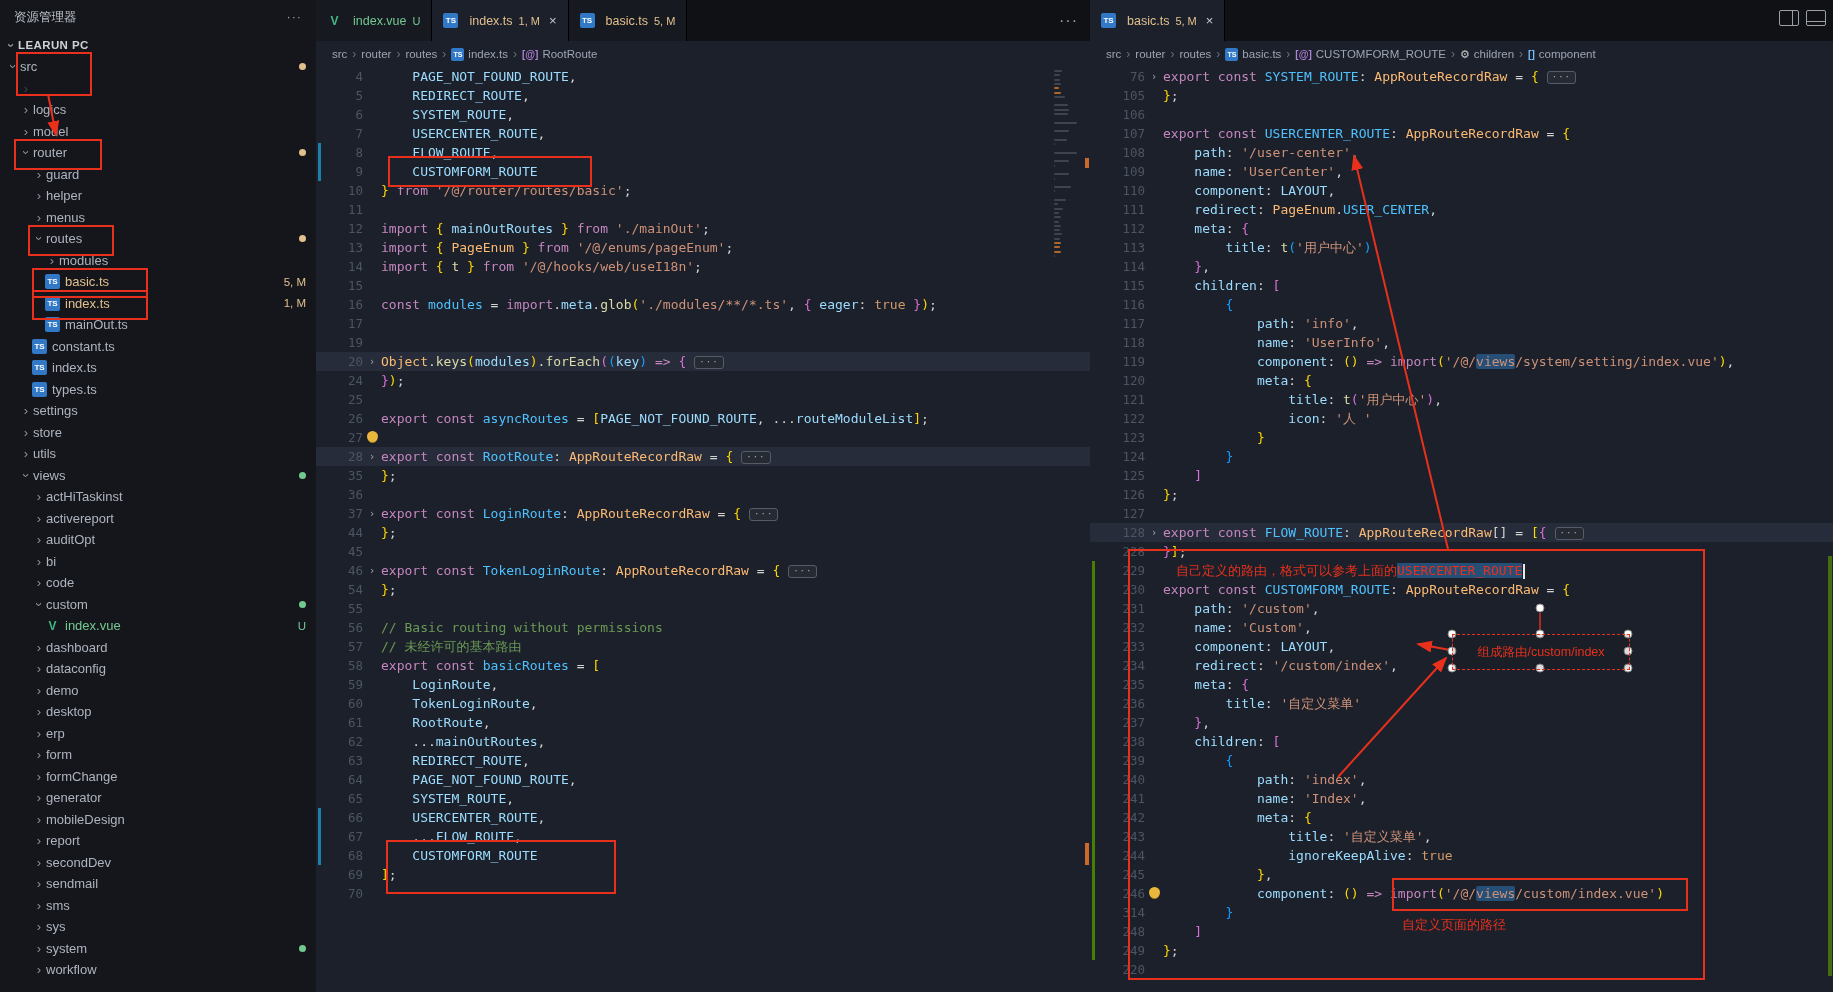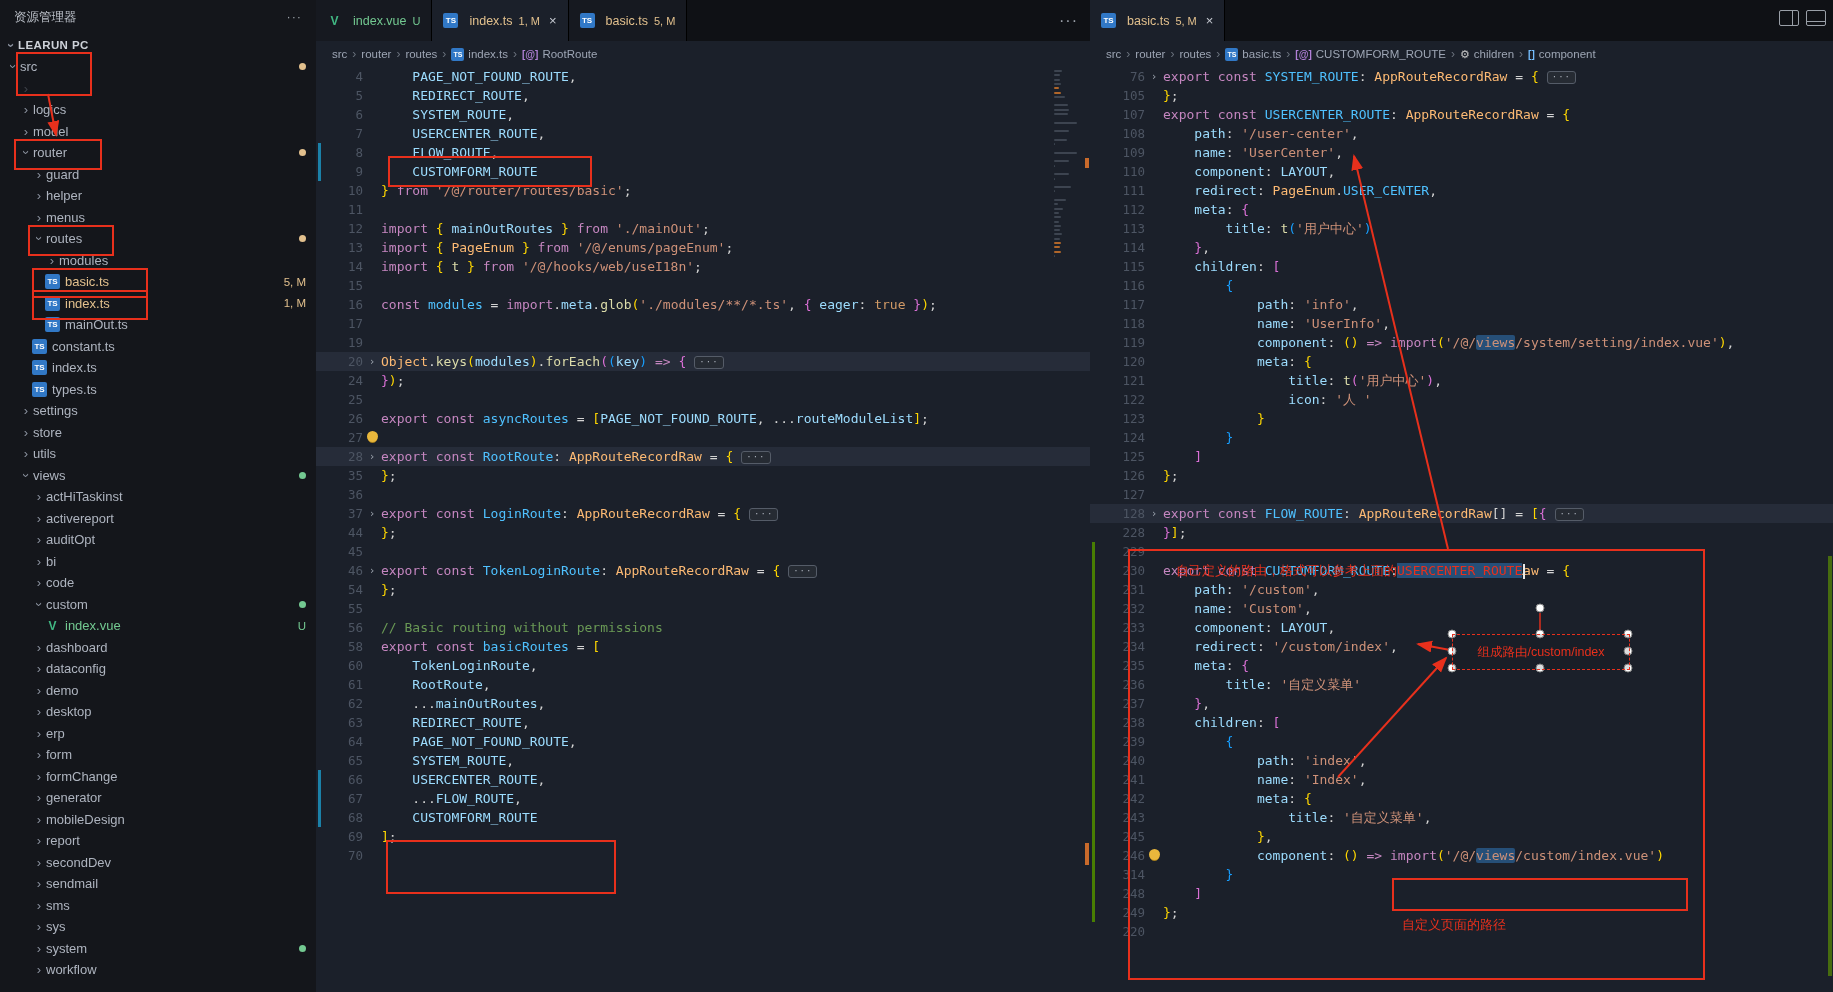--- a/index.html
+++ b/index.html
@@ -491,23 +491,35 @@
         <span class="codeln"></span>
       </div>
       <div class="cl">
         <span class="gitb"></span>
         <span class="ln">56</span>
         <span class="gslot"></span>
         <span class="codeln"><span class="tk c">// Basic routing without permissions</span></span>
       </div>
       <div class="cl">
         <span class="gitb"></span>
+        <span class="ln">57</span>
+        <span class="gslot"></span>
+        <span class="codeln"><span class="tk c">// 未经许可的基本路由</span></span>
+      </div>
+      <div class="cl">
+        <span class="gitb"></span>
         <span class="ln">58</span>
         <span class="gslot"></span>
         <span class="codeln"><span class="tk k">export</span><span class="tk d"> </span><span class="tk k">const</span><span class="tk d"> </span><span class="tk v">basicRoutes</span><span class="tk d"> = </span><span class="tk b1">[</span></span>
+      </div>
+      <div class="cl">
+        <span class="gitb"></span>
+        <span class="ln">59</span>
+        <span class="gslot"></span>
+        <span class="codeln"><span class="tk r">    LoginRoute</span><span class="tk d">,</span></span>
       </div>
       <div class="cl">
         <span class="gitb"></span>
         <span class="ln">60</span>
         <span class="gslot"></span>
         <span class="codeln"><span class="tk r">    TokenLoginRoute</span><span class="tk d">,</span></span>
       </div>
       <div class="cl">
         <span class="gitb"></span>
         <span class="ln">61</span>
@@ -621,20 +633,26 @@
         <span class="codeln"><span class="tk k">export</span><span class="tk d"> </span><span class="tk k">const</span><span class="tk d"> </span><span class="tk v">SYSTEM_ROUTE</span><span class="tk d">: </span><span class="tk t">AppRouteRecordRaw</span><span class="tk d"> = </span><span class="tk b1">{</span><span class="foldb">···</span></span>
       </div>
       <div class="cl">
         <span class="gitb"></span>
         <span class="ln">105</span>
         <span class="gslot"></span>
         <span class="codeln"><span class="tk b1">}</span><span class="tk d">;</span></span>
       </div>
       <div class="cl">
         <span class="gitb"></span>
+        <span class="ln">106</span>
+        <span class="gslot"></span>
+        <span class="codeln"></span>
+      </div>
+      <div class="cl">
+        <span class="gitb"></span>
         <span class="ln">107</span>
         <span class="gslot"></span>
         <span class="codeln"><span class="tk k">export</span><span class="tk d"> </span><span class="tk k">const</span><span class="tk d"> </span><span class="tk v">USERCENTER_ROUTE</span><span class="tk d">: </span><span class="tk t">AppRouteRecordRaw</span><span class="tk d"> = </span><span class="tk b1">{</span></span>
       </div>
       <div class="cl">
         <span class="gitb"></span>
         <span class="ln">108</span>
         <span class="gslot"></span>
         <span class="codeln"><span class="tk r">    path</span><span class="tk d">: </span><span class="tk s">'/user-center'</span><span class="tk d">,</span></span>
       </div>
@@ -846,20 +864,26 @@
         <span class="gitb add"></span>
         <span class="ln">242</span>
         <span class="gslot"></span>
         <span class="codeln"><span class="tk r">            meta</span><span class="tk d">: </span><span class="tk b1">{</span></span>
       </div>
       <div class="cl">
         <span class="gitb add"></span>
         <span class="ln">243</span>
         <span class="gslot"></span>
         <span class="codeln"><span class="tk r">                title</span><span class="tk d">: </span><span class="tk s">'自定义菜单'</span><span class="tk d">,</span></span>
+      </div>
+      <div class="cl">
+        <span class="gitb add"></span>
+        <span class="ln">244</span>
+        <span class="gslot"></span>
+        <span class="codeln"><span class="tk r">                ignoreKeepAlive</span><span class="tk d">: </span><span class="tk n">true</span></span>
       </div>
       <div class="cl">
         <span class="gitb add"></span>
         <span class="ln">245</span>
         <span class="gslot"></span>
         <span class="codeln"><span class="tk b1">            }</span><span class="tk d">,</span></span>
       </div>
       <div class="cl">
         <span class="gitb add"></span>
         <span class="ln">246</span>

